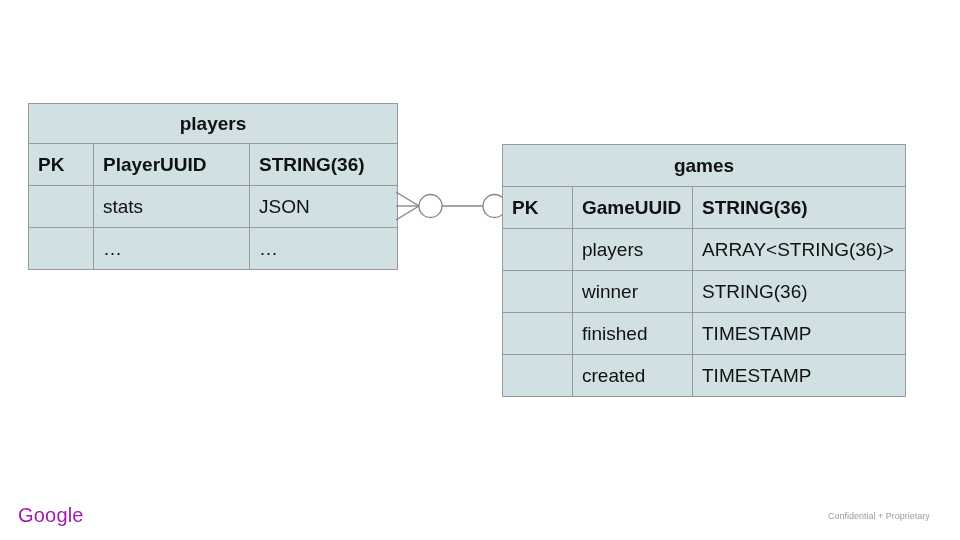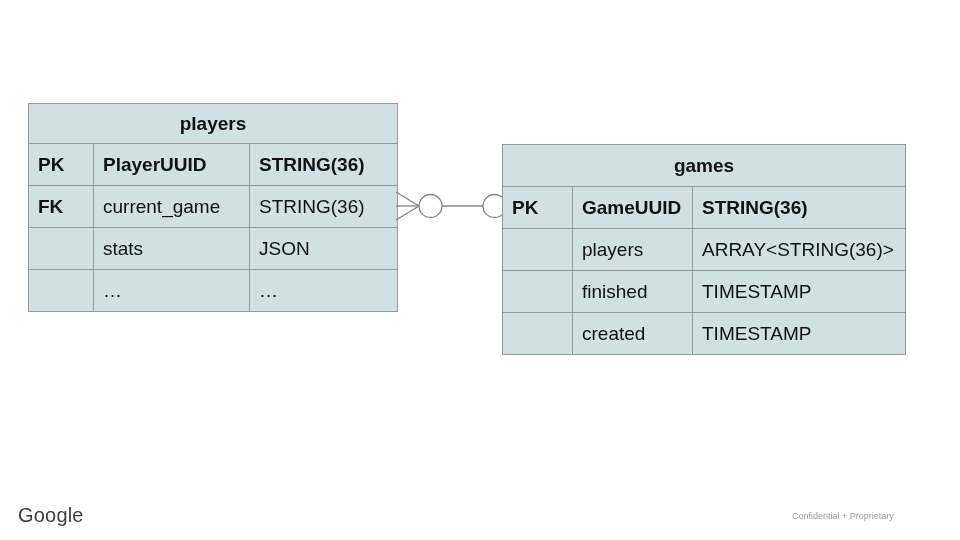--- a/index.html
+++ b/index.html
@@ -44,26 +44,26 @@
     left: 396px;
     top: 184px;
     width: 134px;
     height: 45px;
   }
   .brand {
     position: absolute;
     left: 18px;
     top: 504px;
     font-size: 20px;
-    color: #404040;
+    color: #a21caf;
     letter-spacing: 0.2px;
   }
   .confidential {
     position: absolute;
-    left: 792px;
+    left: 828px;
     top: 511px;
     font-size: 9px;
     color: #9b9b9b;
   }
 </style>
 </head>
 <body>
 
 <div class="slide">
 
@@ -73,25 +73,20 @@
         <col style="width:156px">
         <col style="width:148px">
     </colgroup>
     <tbody>
         <tr class="hdr">
       <td colspan="3">players</td>
     </tr>
     <tr class="first-row">
       <td class="key-cell">PK</td>
       <td>PlayerUUID</td>
-      <td>STRING(36)</td>
-    </tr>
-    <tr>
-      <td class="key-cell">FK</td>
-      <td>current_game</td>
       <td>STRING(36)</td>
     </tr>
     <tr>
       <td class="key-cell"></td>
       <td>stats</td>
       <td>JSON</td>
     </tr>
     <tr>
       <td class="key-cell"></td>
       <td>…</td>
@@ -131,20 +126,25 @@
       <td>GameUUID</td>
       <td>STRING(36)</td>
     </tr>
     <tr>
       <td class="key-cell"></td>
       <td>players</td>
       <td>ARRAY&lt;STRING(36)&gt;</td>
     </tr>
     <tr>
       <td class="key-cell"></td>
+      <td>winner</td>
+      <td>STRING(36)</td>
+    </tr>
+    <tr>
+      <td class="key-cell"></td>
       <td>finished</td>
       <td>TIMESTAMP</td>
     </tr>
     <tr>
       <td class="key-cell"></td>
       <td>created</td>
       <td>TIMESTAMP</td>
     </tr>
   </tbody>
     </table>

